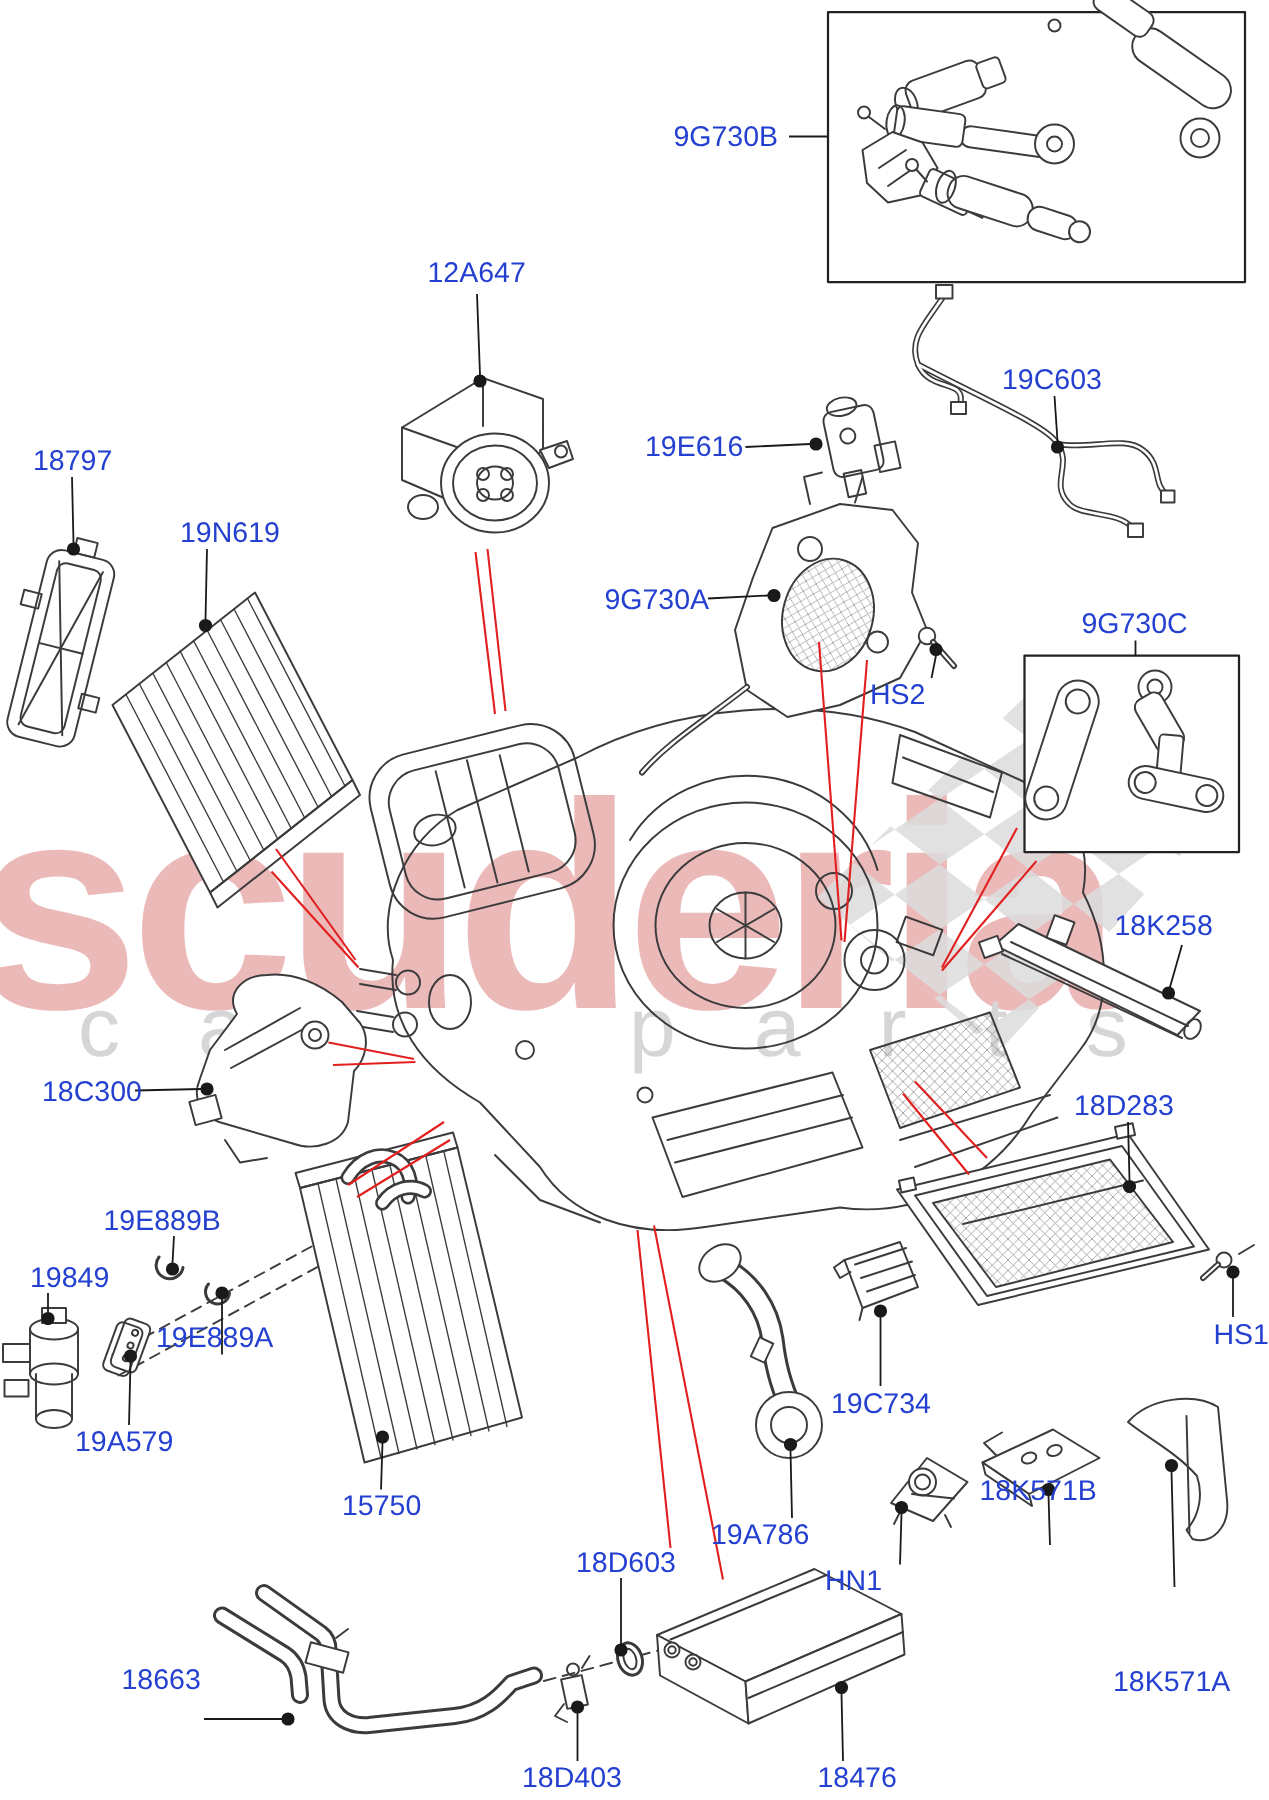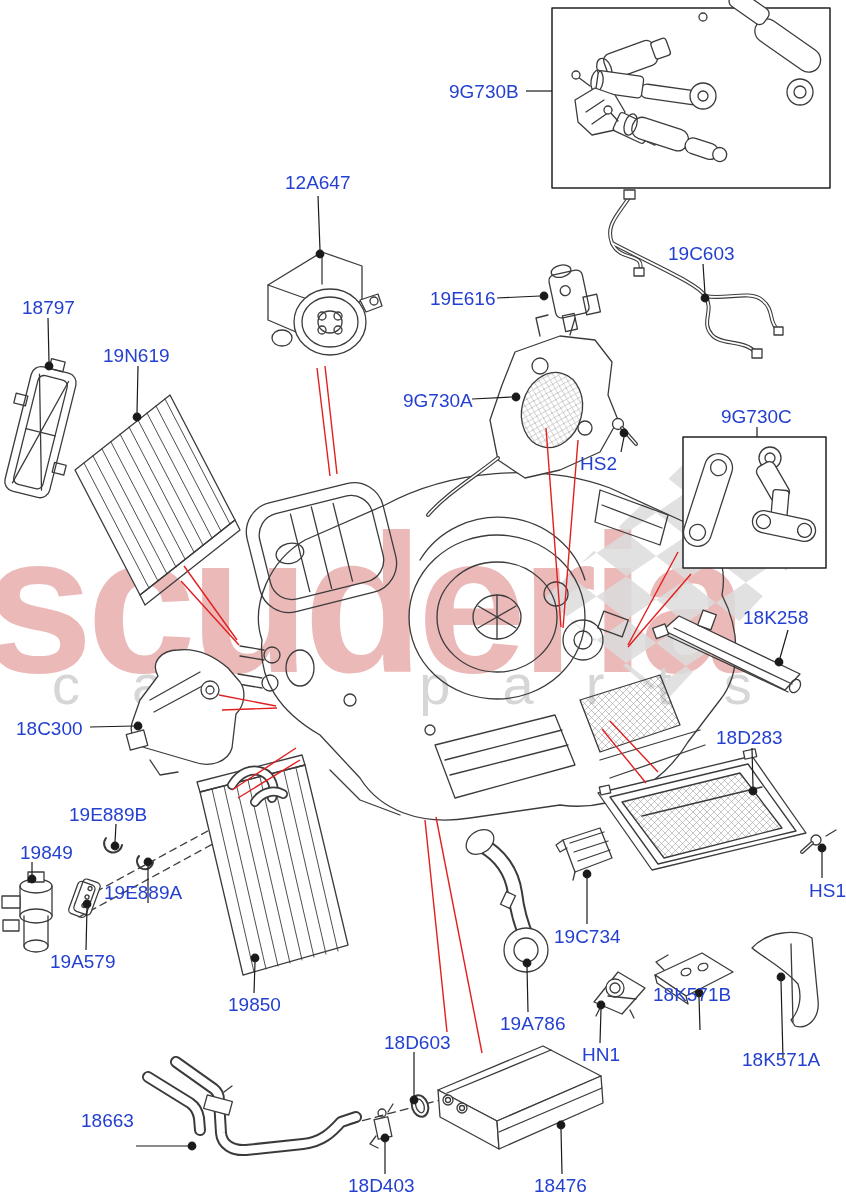--- a/index.html
+++ b/index.html
@@ -454,36 +454,36 @@
       <line x1="296" y1="748" x2="232" y2="790"></line>
         <line x1="300" y1="760" x2="238" y2="798"></line>
     </g>
   </svg>
 
   <div class="part-label" style="left:449px;top:81px">9G730B</div>
   <div class="part-label" style="left:285px;top:172px">12A647</div>
   <div class="part-label" style="left:668px;top:243px">19C603</div>
   <div class="part-label" style="left:430px;top:288px">19E616</div>
   <div class="part-label" style="left:22px;top:297px">18797</div>
-  <div class="part-label" style="left:103px;top:345px">19N619</div>
+  <div class="part-label" style="left:120px;top:345px">19N619</div>
   <div class="part-label" style="left:403px;top:390px">9G730A</div>
   <div class="part-label" style="left:721px;top:406px">9G730C</div>
   <div class="part-label" style="left:580px;top:453px">HS2</div>
   <div class="part-label" style="left:743px;top:607px">18K258</div>
-  <div class="part-label" style="left:16px;top:718px">18C300</div>
+  <div class="part-label" style="left:28px;top:718px">18C300</div>
   <div class="part-label" style="left:716px;top:727px">18D283</div>
   <div class="part-label" style="left:69px;top:804px">19E889B</div>
   <div class="part-label" style="left:20px;top:842px">19849</div>
   <div class="part-label" style="left:809px;top:880px">HS1</div>
   <div class="part-label" style="left:104px;top:882px">19E889A</div>
   <div class="part-label" style="left:554px;top:926px">19C734</div>
   <div class="part-label" style="left:50px;top:951px">19A579</div>
-  <div class="part-label" style="left:228px;top:994px">19850</div>
-  <div class="part-label" style="left:500px;top:1013px">19A786</div>
+  <div class="part-label" style="left:228px;top:994px">15750</div>
+  <div class="part-label" style="left:474px;top:1013px">19A786</div>
   <div class="part-label" style="left:384px;top:1032px">18D603</div>
   <div class="part-label" style="left:653px;top:984px">18K571B</div>
-  <div class="part-label" style="left:582px;top:1044px">HN1</div>
-  <div class="part-label" style="left:742px;top:1049px">18K571A</div>
+  <div class="part-label" style="left:550px;top:1044px">HN1</div>
+  <div class="part-label" style="left:742px;top:1111px">18K571A</div>
   <div class="part-label" style="left:81px;top:1110px">18663</div>
   <div class="part-label" style="left:348px;top:1175px">18D403</div>
-  <div class="part-label" style="left:534px;top:1175px">18476</div>
+  <div class="part-label" style="left:545px;top:1175px">18476</div>
 
 </div>
 
 </body></html>

